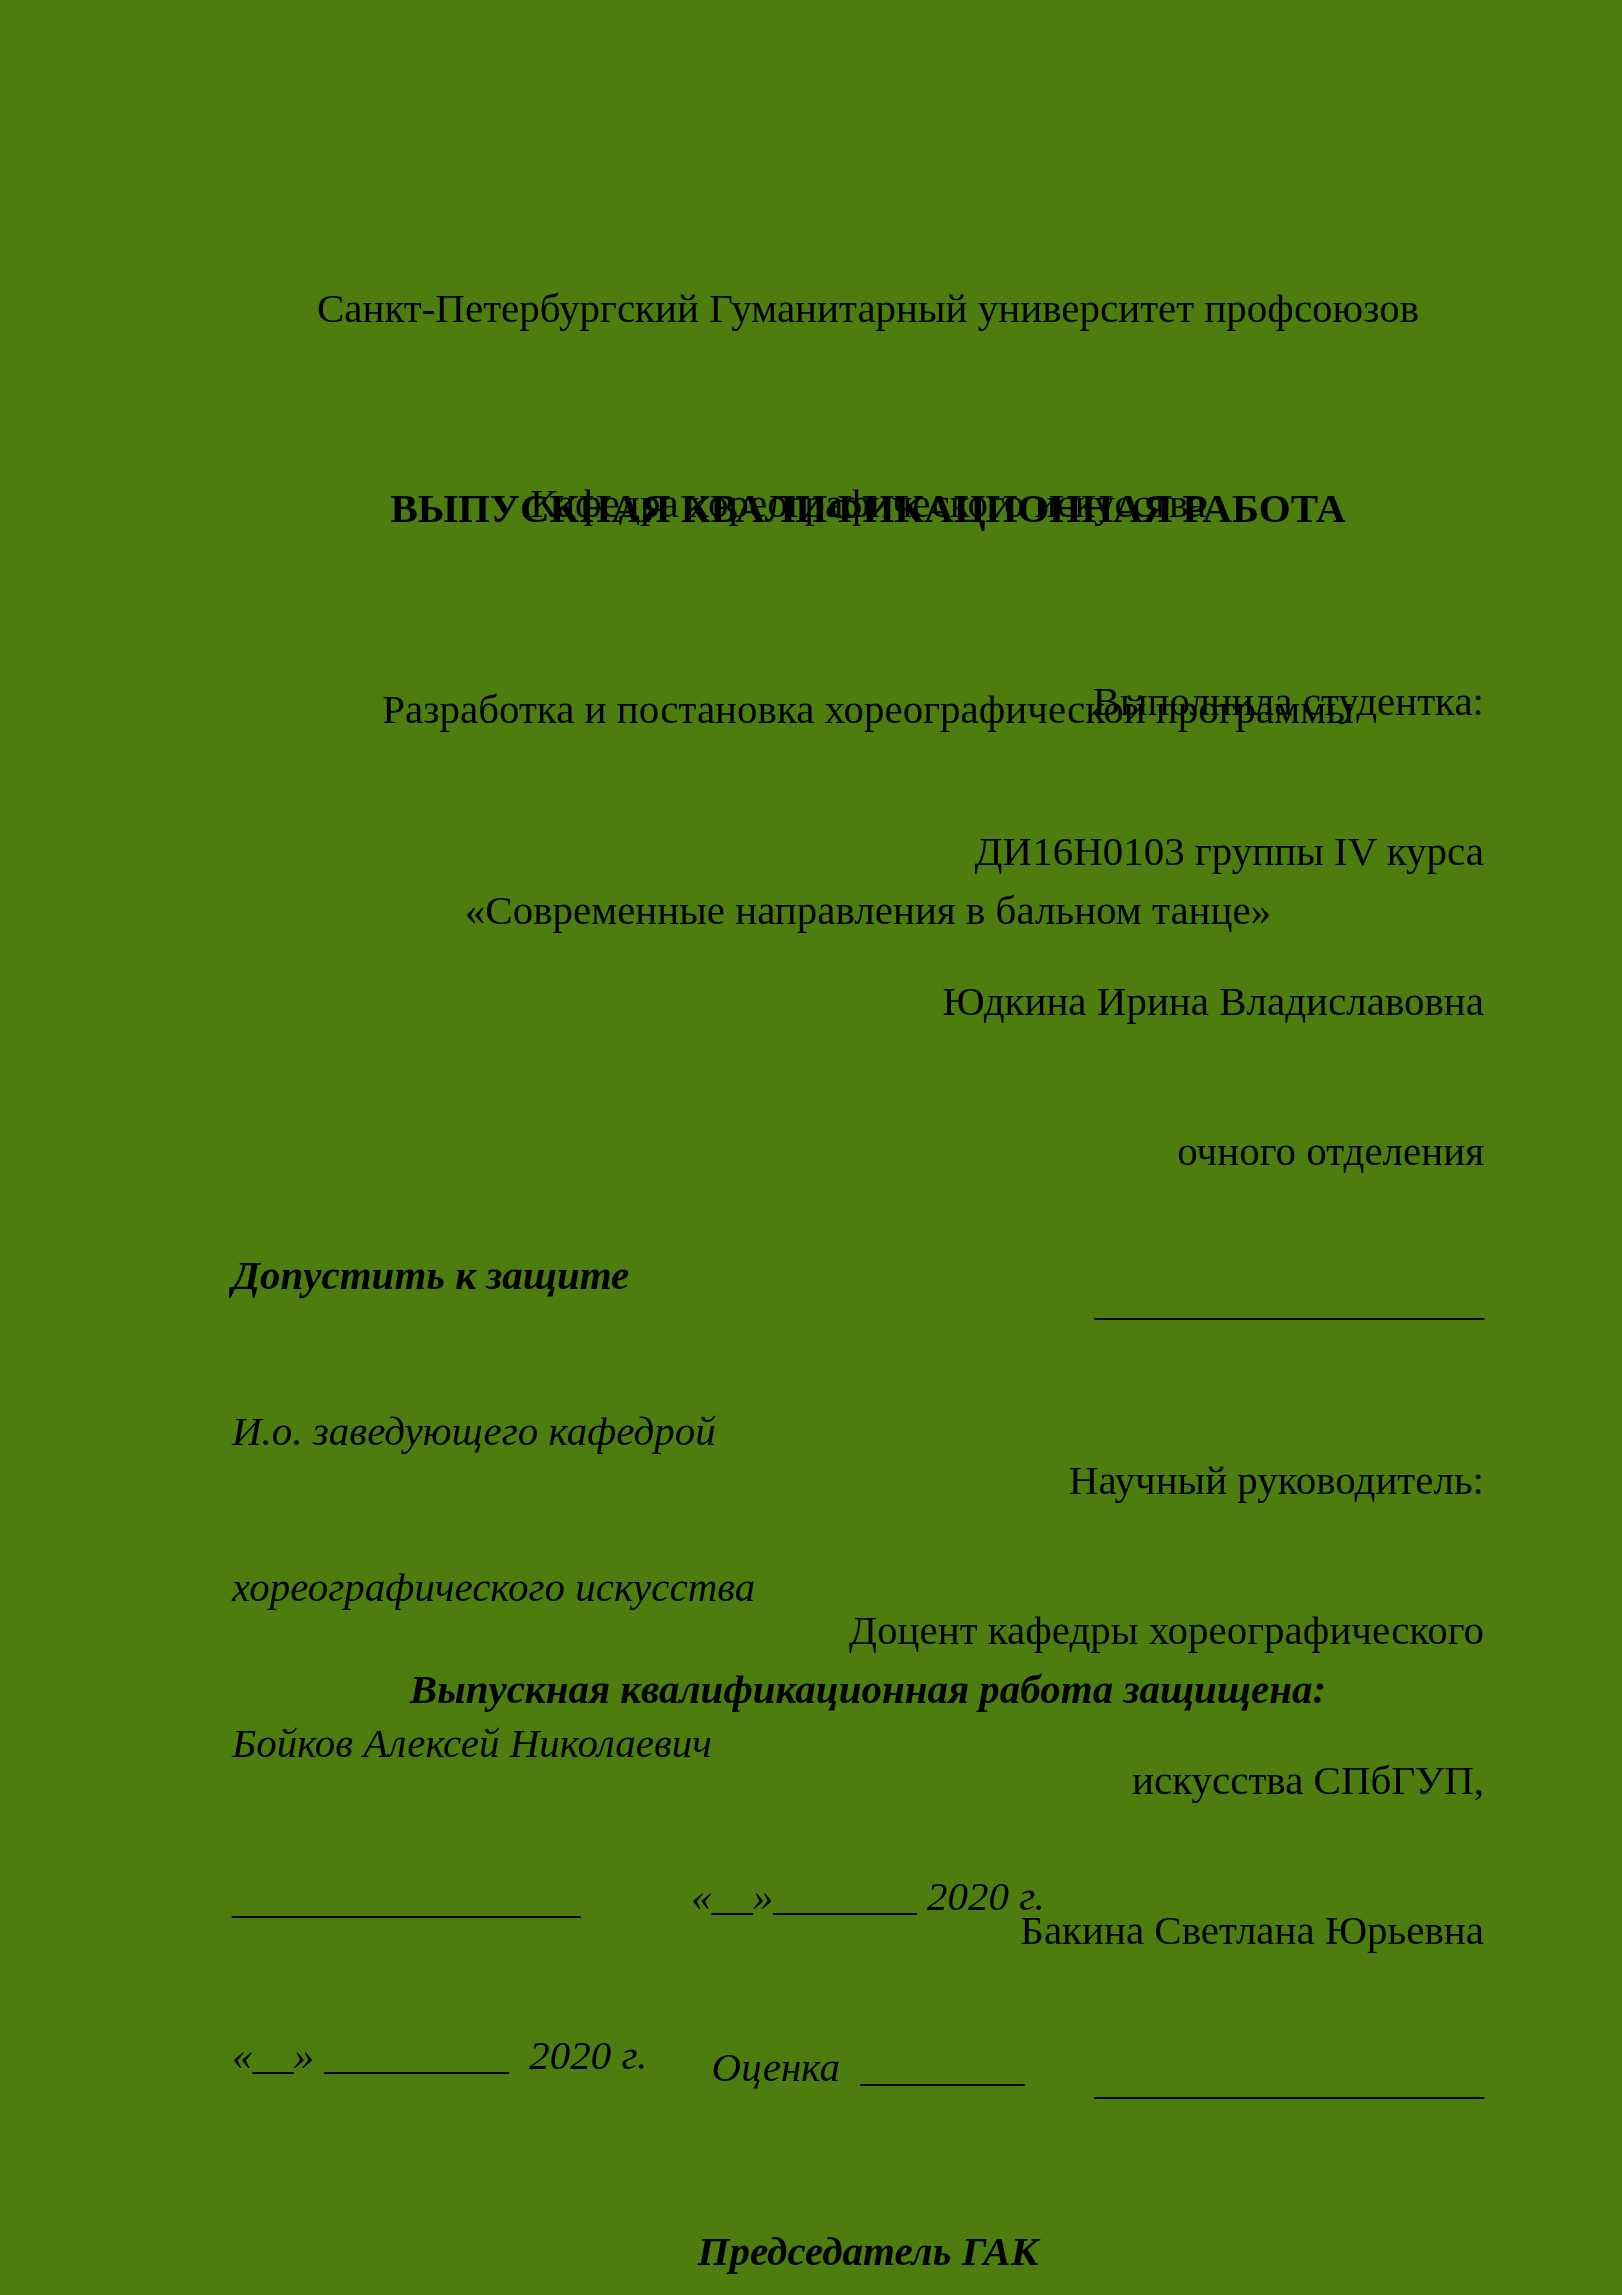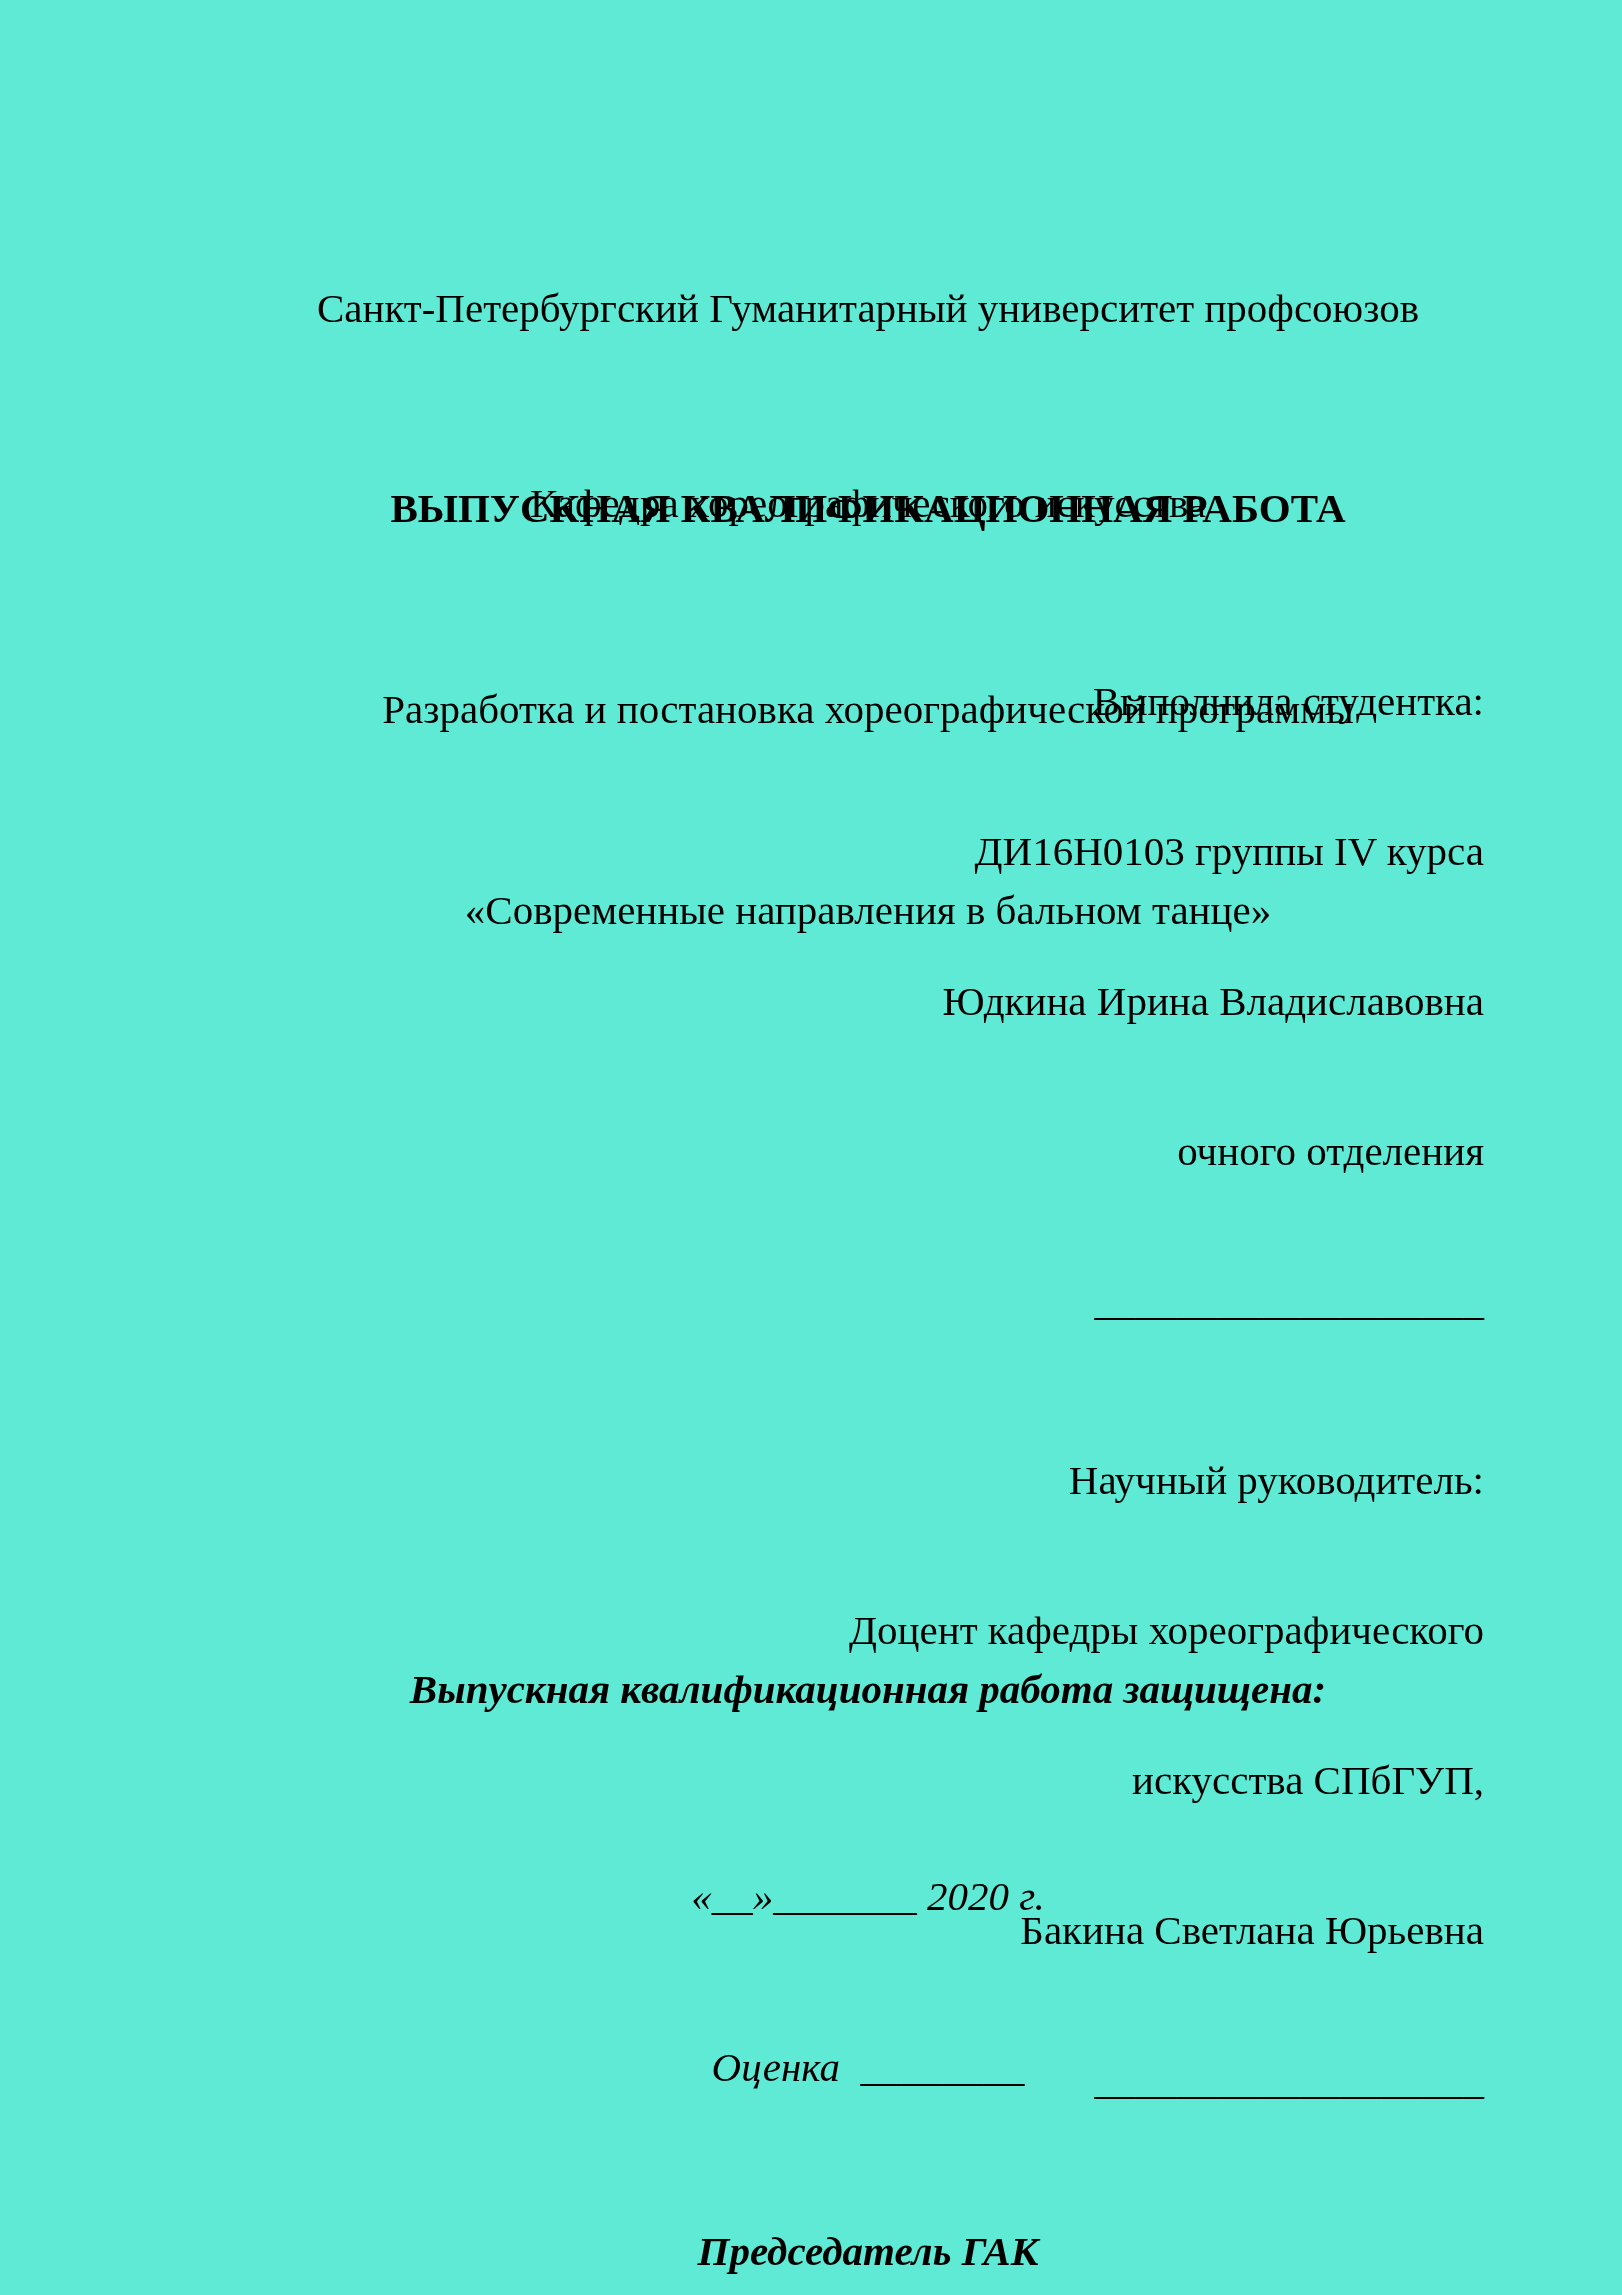--- a/index.html
+++ b/index.html
@@ -4,21 +4,21 @@
 <style>
   html, body {
     margin: 0;
     padding: 0;
     background: #ffffff;
   }
   .page {
     position: relative;
     width: 1623px;
     height: 2295px;
-    background: #5eead4;
+    background: #4d7c0f;
     color: #000000;
     font-family: "Liberation Serif", "DejaVu Serif", serif;
     font-size: 41px;
     overflow: hidden;
   }
   .block {
     position: absolute;
     white-space: pre-wrap;
   }
   .center { text-align: center; }
@@ -81,20 +81,28 @@
     <div>Юдкина Ирина Владиславовна</div>
     <div>очного отделения</div>
     <div>___________________</div>
     <div class="mt25">Научный руководитель:</div>
     <div>Доцент кафедры хореографического</div>
     <div>искусства СПбГУП,</div>
     <div>Бакина Светлана Юрьевна</div>
     <div>___________________</div>
   </div>
 
+  <div class="block block-approval left">
+    <div class="bold">Допустить к защите</div>
+    <div>И.о. заведующего кафедрой</div>
+    <div>хореографического искусства</div>
+    <div>Бойков Алексей Николаевич</div>
+    <div>_________________</div>
+    <div>«__» _________ &nbsp;2020 г.</div>
+  </div>
 
   <div class="block block-defense center">
     <div class="bold italic">Выпускная квалификационная работа защищена:</div>
     <div class="italic mt46">«__»_______ 2020 г.</div>
     <div class="italic">Оценка &nbsp;________</div>
     <div class="bold italic mt16">Председатель ГАК</div>
     
     
     
     

